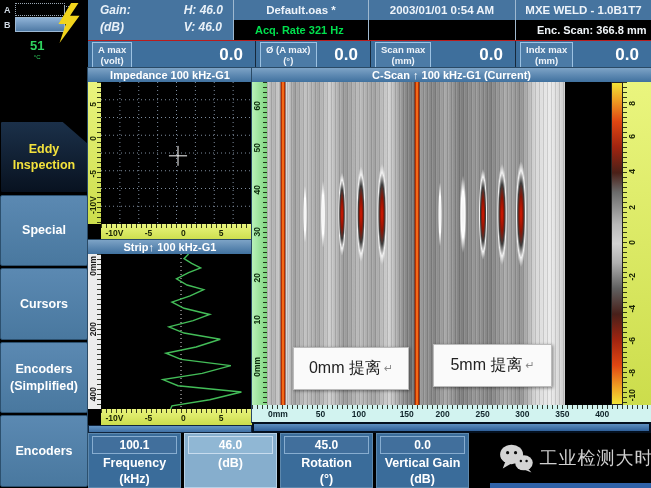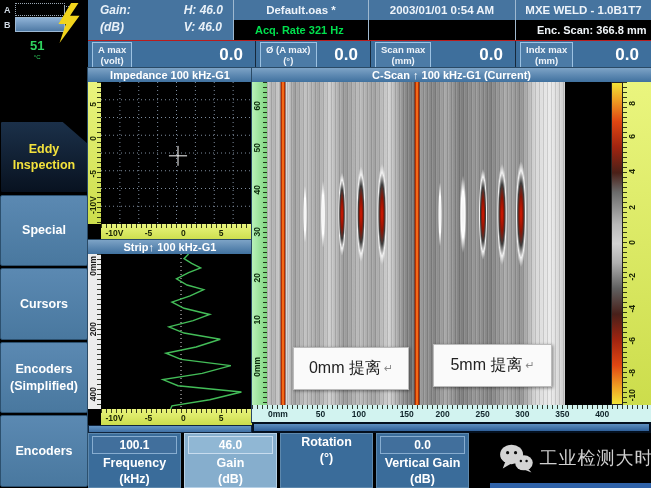--- a/index.html
+++ b/index.html
@@ -343,24 +343,24 @@
   </div>
 
 <div id="params">
     <div class="param">
       <div class="pvalue">100.1</div>
       <div class="plabel">Frequency</div>
       <div class="plabel">(kHz)</div>
     </div>
     <div class="param active">
       <div class="pvalue">46.0</div>
-      <div class="plabel">Gain</div>
       <div class="plabel">(dB)</div>
     </div>
     <div class="param">
+      <div class="pvalue">45.0</div>
       <div class="plabel">Rotation</div>
       <div class="plabel">(°)</div>
     </div>
     <div class="param">
       <div class="pvalue">0.0</div>
       <div class="plabel">Vertical Gain</div>
       <div class="plabel">(dB)</div>
     </div>
   </div>
 <div id="logo">

